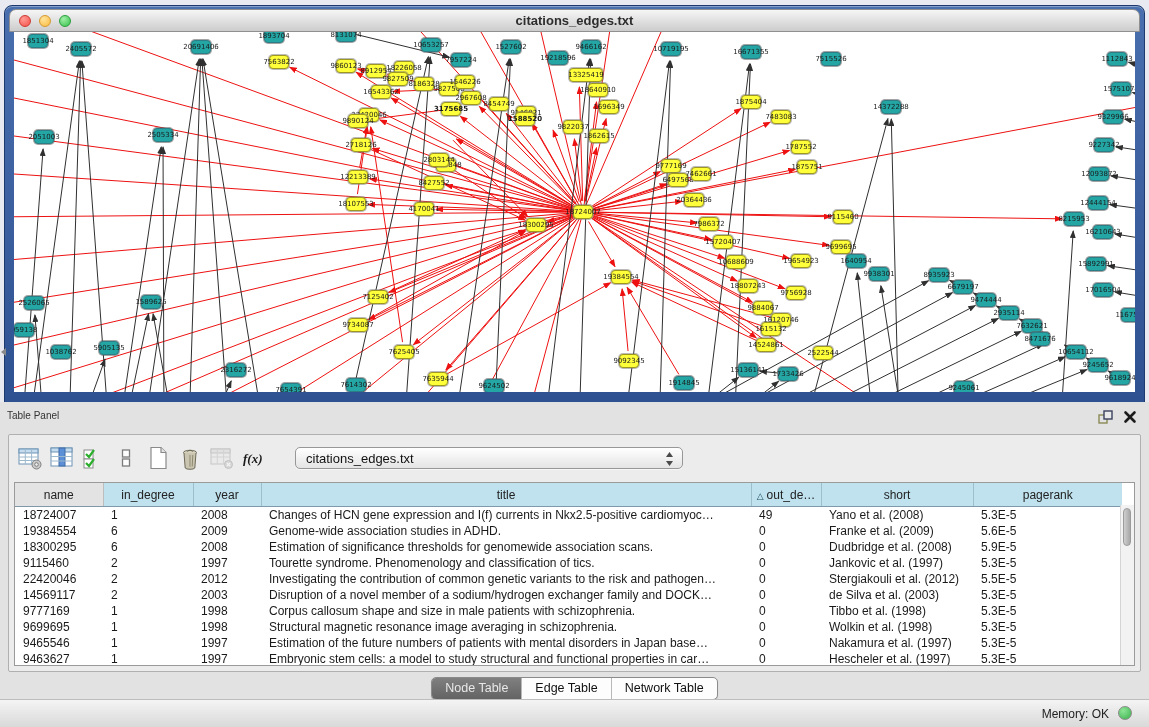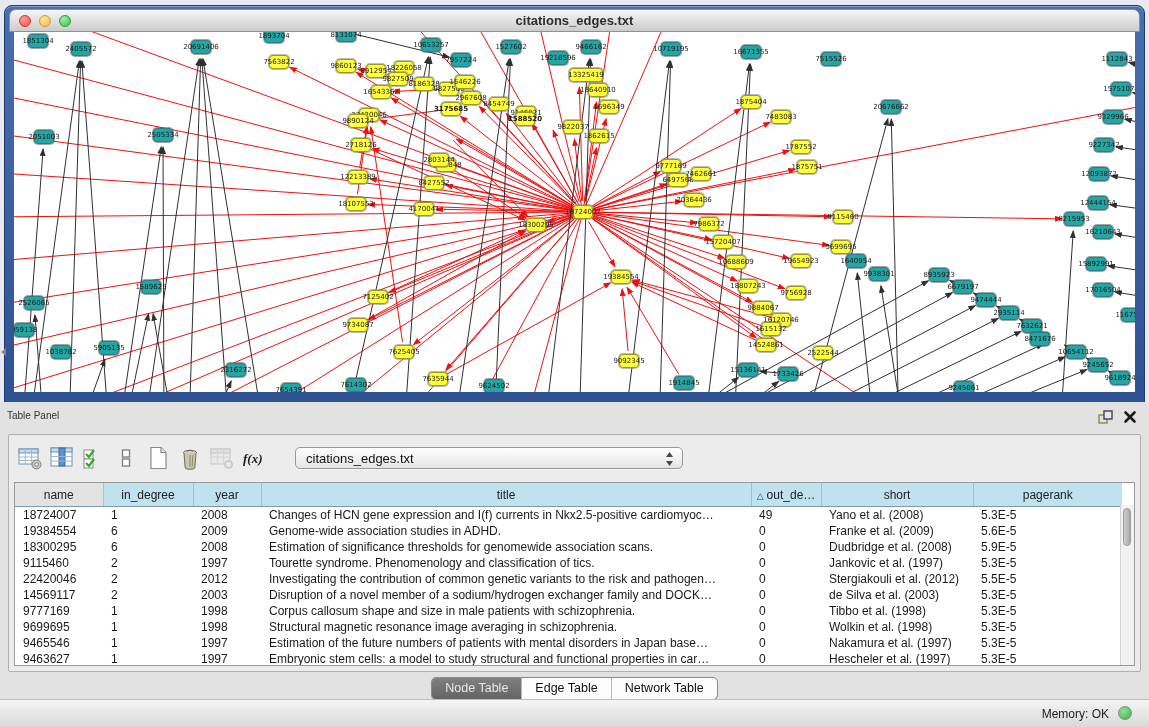--- a/index.html
+++ b/index.html
@@ -287,21 +287,21 @@
         </div>
         <div class="node t" style="left: 20px; top: 98px;">
           <span>2051003</span>
         </div>
         <div class="node t" style="left: 139px; top: 96px;">
           <span>2505334</span>
         </div>
         <div class="node t" style="left: 10px; top: 264px;">
           <span>2526065</span>
         </div>
-        <div class="node t" style="left: 127px; top: 248px;">
+        <div class="node t" style="left: 127px; top: 263px;">
           <span>1589625</span>
         </div>
         <div class="node t" style="left: 0px; top: 291px;">
           <span>959138</span>
         </div>
         <div class="node t" style="left: 85px; top: 309px;">
           <span>5905135</span>
         </div>
         <div class="node t" style="left: 37px; top: 313px;">
           <span>1038762</span>
@@ -498,21 +498,21 @@
         <div class="node y" style="left: 334px; top: 286px;">
           <span>9734087</span>
         </div>
         <div class="node y" style="left: 380px; top: 313px;">
           <span>7625405</span>
         </div>
         <div class="node y" style="left: 414px; top: 340px;">
           <span>7635944</span>
         </div>
         <div class="node t" style="left: 867px; top: 68px;">
-          <span>20676662</span>
+          <span>14372288</span>
         </div>
         <div class="node t" style="left: 915px; top: 236px;">
           <span>8935923</span>
         </div>
         <div class="node t" style="left: 939px; top: 248px;">
           <span>6679197</span>
         </div>
         <div class="node t" style="left: 962px; top: 261px;">
           <span>9474444</span>
         </div>

